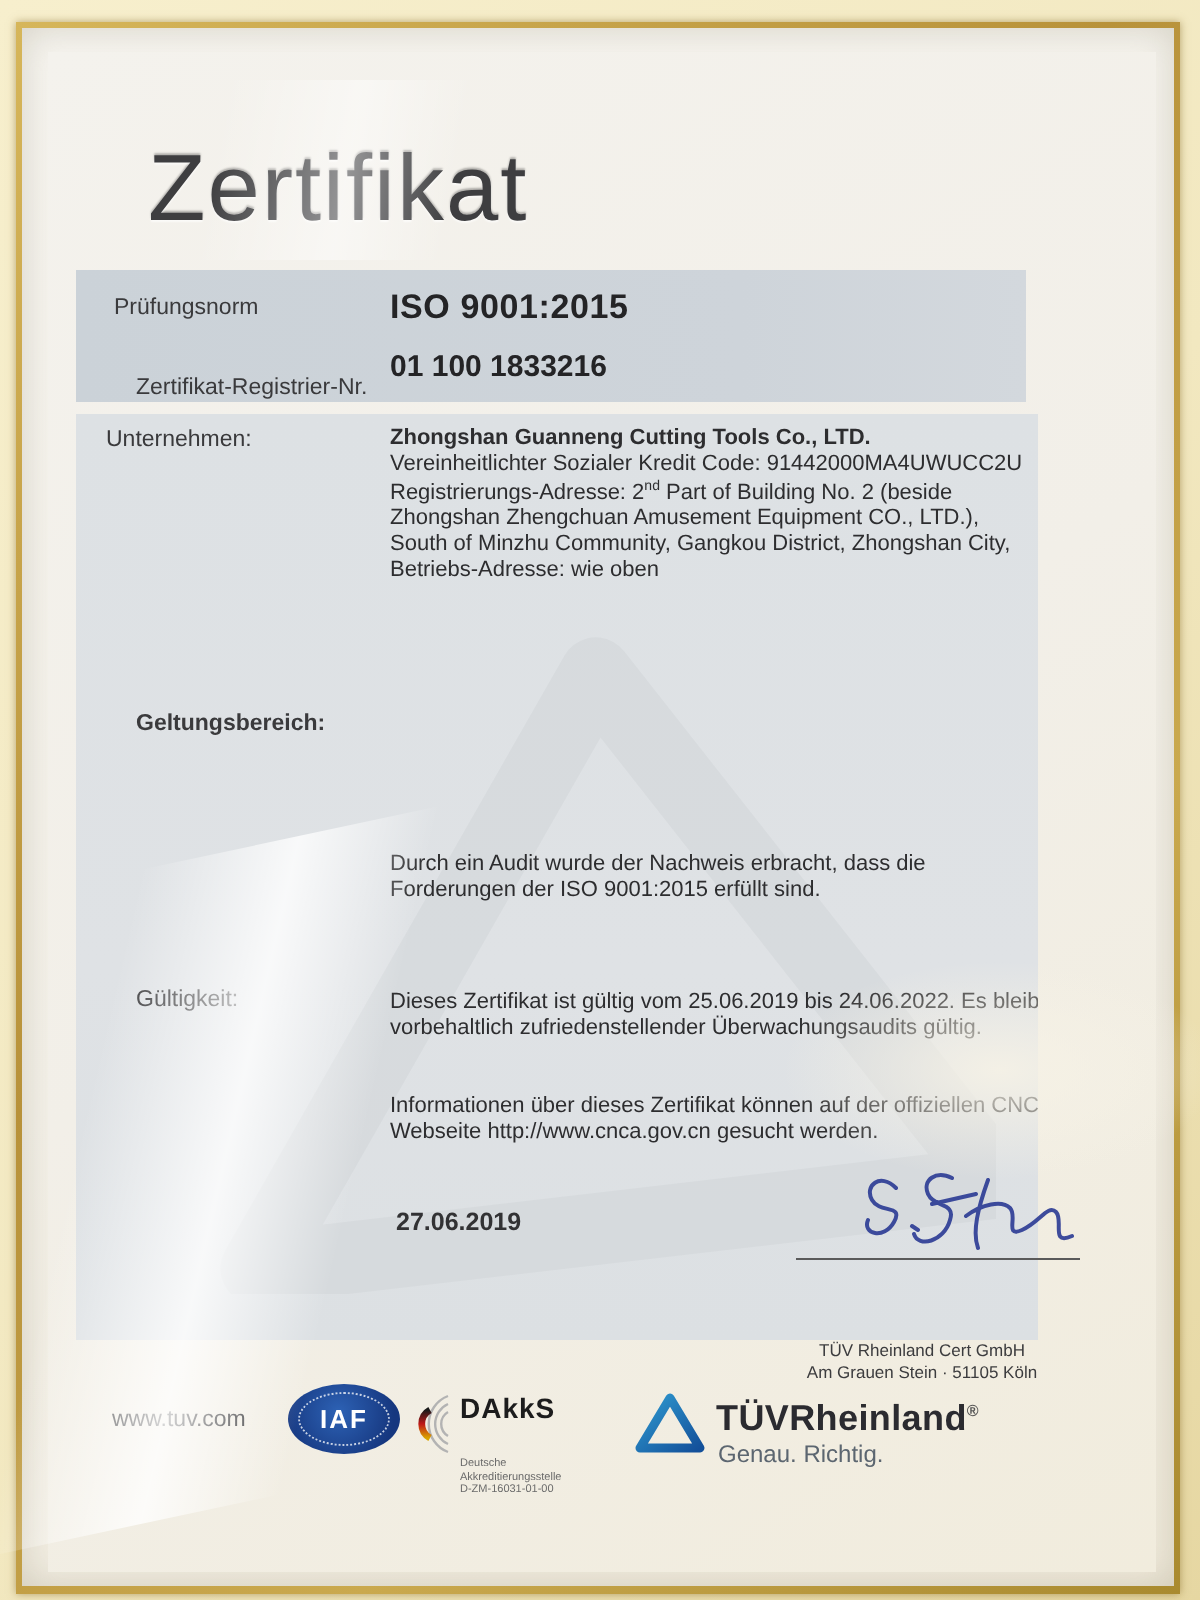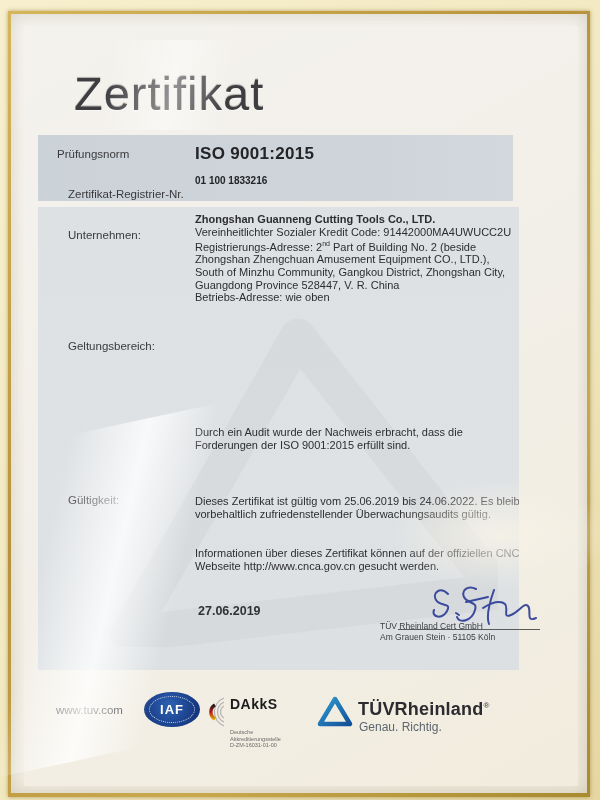--- a/index.html
+++ b/index.html
@@ -34,28 +34,28 @@
     background:linear-gradient(90deg,#cbd2d8,#ced4da 70%,#d3d8dd);
   }
   .band-body{
     left:38px;top:207px;width:481px;height:463px;
     background:linear-gradient(180deg,#dde1e4,#dfe2e5 60%,#dce0e3);
     overflow:hidden;
   }
   .label{font-size:11.5px;color:#3a3a3c;}
   .val{font-size:11px;color:#2d2d2f;line-height:12.6px;}
   .iso-val{font-size:17px;font-weight:bold;color:#242426;letter-spacing:.3px;}
-  .reg-val{font-size:10px;font-weight:bold;color:#242426;}
+  .reg-val{font-size:15px;font-weight:bold;color:#242426;}
   .bold{font-weight:bold;}
   sup.nd{font-size:7px;vertical-align:super;}
   .watermark{left:60px;top:110px;opacity:.55;}
   .date{left:198px;top:604px;font-size:12.5px;font-weight:600;color:#323234;}
   .sig-line{left:398px;top:629px;width:142px;height:1px;background:#5a5a5a;}
   .sig{left:428px;top:578px;}
-  .issuer{left:380px;top:621px;width:162px;font-size:8.5px;color:#3c3c3e;line-height:10.5px;}
+  .issuer{left:380px;top:670px;width:162px;text-align:center;font-size:8.5px;color:#3c3c3e;line-height:10.5px;}
   
   .website{left:56px;top:704px;font-size:11.5px;color:#2f2f31;}
   .iaf{
     left:144px;top:692px;width:56px;height:35px;border-radius:50%;
     background:radial-gradient(circle at 45% 40%,#2d62b5,#16377f 75%);
     display:flex;align-items:center;justify-content:center;
     box-shadow:inset 0 0 0 6px rgba(20,50,120,.0);
   }
   .iaf::after{
     content:"";position:absolute;left:5px;top:4px;right:5px;bottom:4px;
@@ -97,32 +97,31 @@
   <span class="abs iso-val" style="left:157px;top:9px;text-align:center;">ISO 9001:2015</span>
   <span class="abs label" style="left:30px;top:41px;margin-top:12px;">Zertifikat-Registrier-Nr.</span>
   <span class="abs reg-val" style="left:157px;top:40px;">01 100 1833216</span>
 </div>
 
 <div class="abs band-body">
   <svg class="abs watermark" width="400" height="330" viewBox="0 0 400 330">
     <polygon points="210,20 20,305 392,288" fill="none" stroke="#d2d6d9" stroke-width="36" stroke-linejoin="round" transform="rotate(-4 200 165)"></polygon>
   </svg>
 
-  <span class="abs label" style="left:30px;top:7px;margin-top:15px;">Unternehmen:</span>
+  <span class="abs label" style="left:15px;top:7px;">Unternehmen:</span>
   <div class="abs" style="left:157px;top:6px;width:340px;">
     <div class="val bold">Zhongshan Guanneng Cutting Tools Co., LTD.</div>
     <div class="val">Vereinheitlichter Sozialer Kredit Code: 91442000MA4UWUCC2U</div>
     <div class="val"><span>Registrierungs-Adresse: 2</span><sup class="nd">nd</sup><span> Part of Building No. 2 (beside</span></div>
     <div class="val">Zhongshan Zhengchuan Amusement Equipment CO., LTD.),</div>
     <div class="val">South of Minzhu Community, Gangkou District, Zhongshan City,</div>
-    <div class="val">Guangdong Province 528447, V. R. China</div>
     <div class="val">Betriebs-Adresse: wie oben</div>
   </div>
 
-  <span class="abs label" style="left:30px;top:133px;">Geltungsbereich:</span>
+  <span class="abs label" style="left:30px;top:149px;font-weight:bold;">Geltungsbereich:</span>
 
   <span class="abs val" style="left:157px;top:219px;width:318px;">Durch ein Audit wurde der Nachweis erbracht, dass die Forderungen der ISO 9001:2015 erfüllt sind.</span>
 
   <span class="abs label" style="left:30px;top:287px;">Gültigkeit:</span>
   <span class="abs val" style="left:157px;top:288px;width:338px;">Dieses Zertifikat ist gültig vom 25.06.2019 bis 24.06.2022. Es bleibt vorbehaltlich zufriedenstellender Überwachungsaudits gültig.</span>
 
   <span class="abs val" style="left:157px;top:340px;width:338px;">Informationen über dieses Zertifikat können auf der offiziellen CNCA Webseite http://www.cnca.gov.cn gesucht werden.</span>
 </div>
 
 <span class="abs date">27.06.2019</span>

